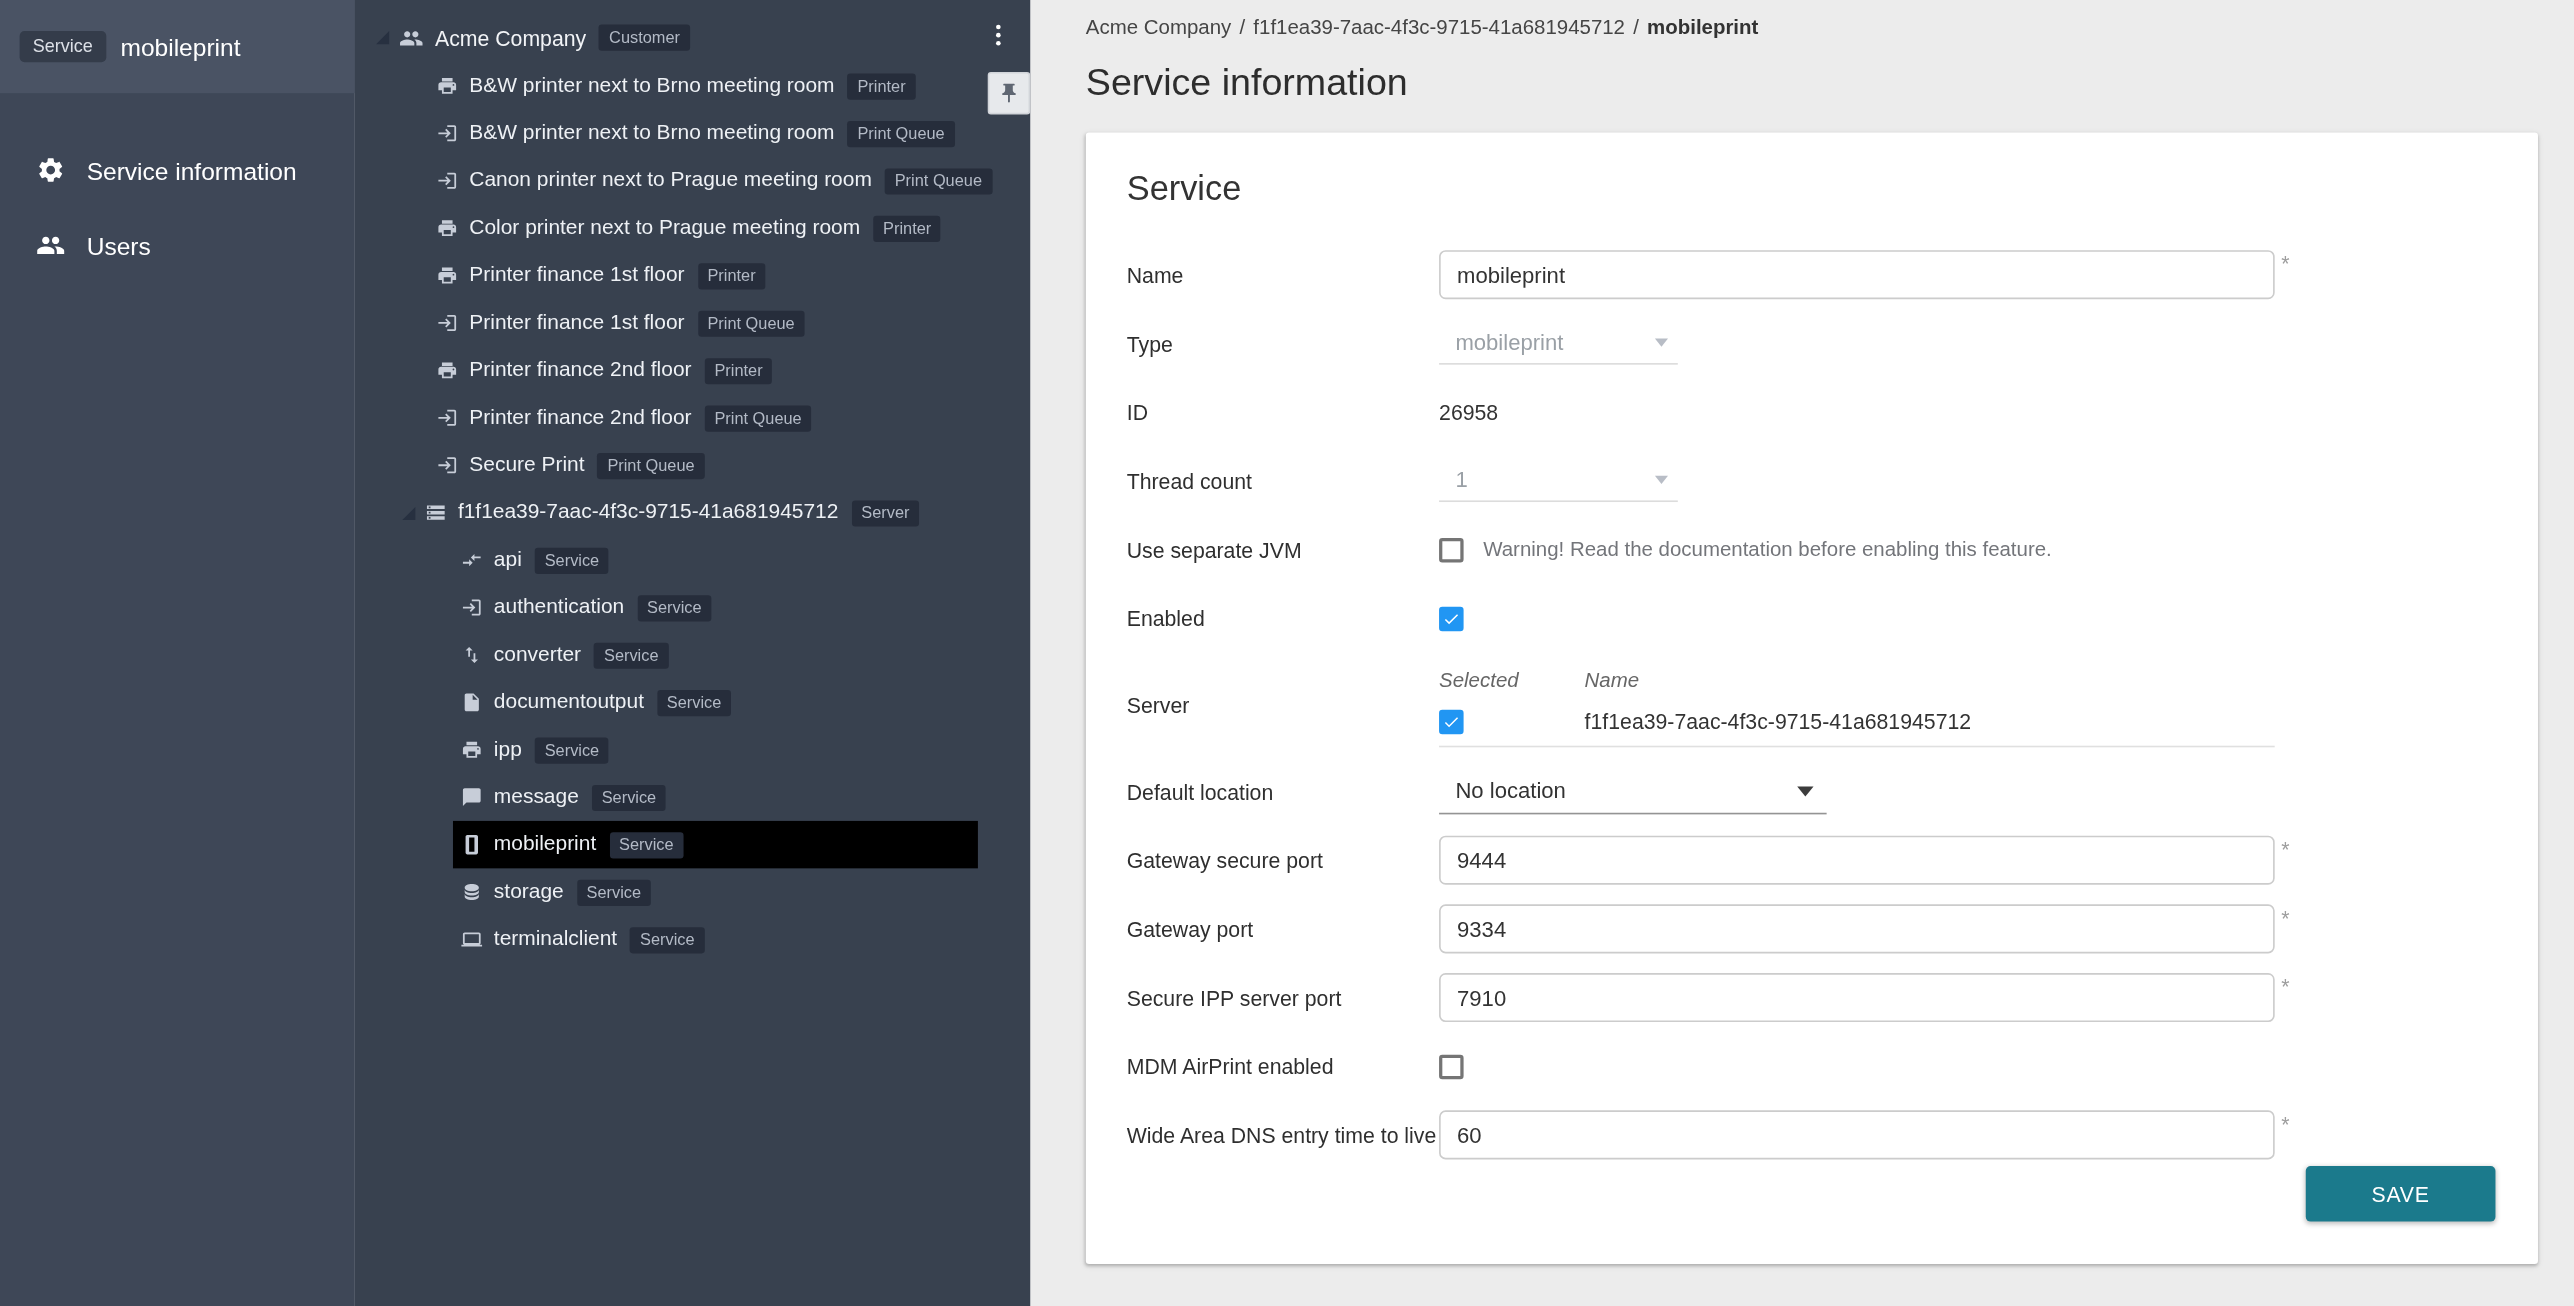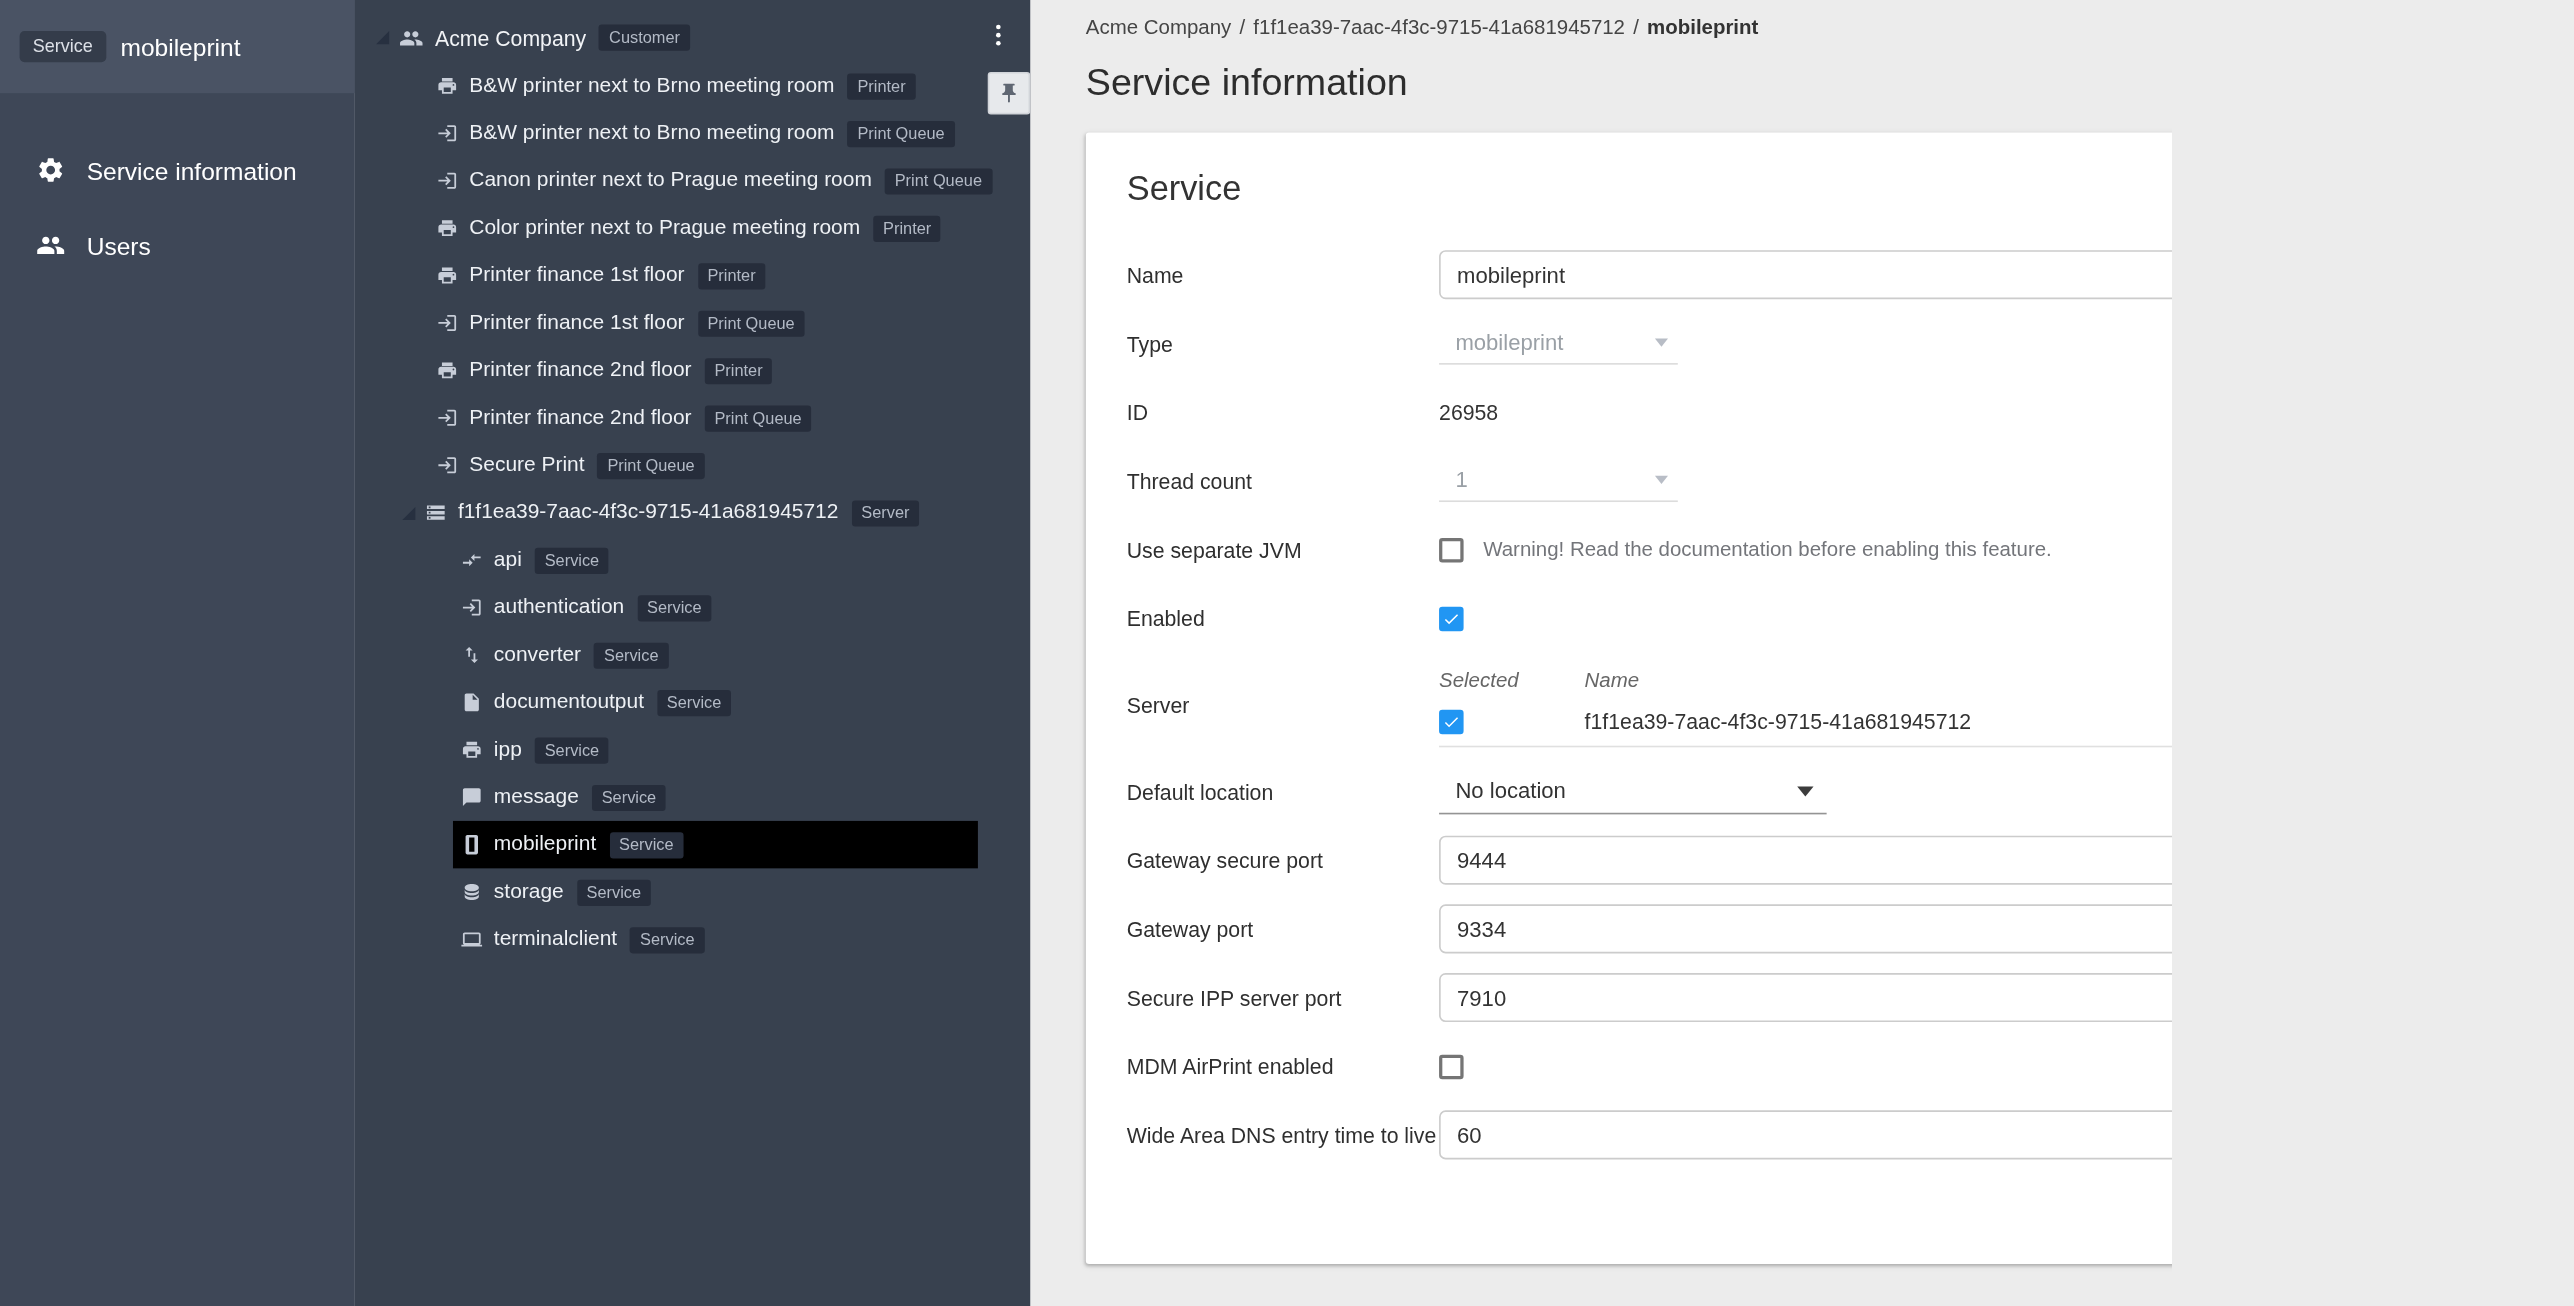--- a/index.html
+++ b/index.html
@@ -1,17 +1,17 @@
 <!DOCTYPE html>
 <html><head>
 <meta charset="utf-8">
 <style>
   * { box-sizing: border-box; margin: 0; padding: 0; }
   html, body { margin: 0; background: #ececec; font-family: "Liberation Sans", "DejaVu Sans", sans-serif; }
-  #viewport { width: 2172px; height: 1306px; overflow: hidden; position: relative; }
+  #viewport { width: 2574px; height: 1306px; overflow: hidden; position: relative; }
   #app { width: 1574px; height: 799px; transform: scale(1.6353); transform-origin: 0 0; display: flex; background: #ececec; }
 
   
   .sidebar { flex: 0 0 217px; width: 217px; background: #3e4757; display: flex; flex-direction: column; }
   .sidebar-header { height: 57px; background: #4a5364; display: flex; align-items: center; padding: 0 12px; gap: 9px; }
   .service-badge { background: #343c4a; color: #dde1e8; font-size: 11px; padding: 4px 8px; border-radius: 3px; line-height: 1; }
   .sidebar-title { color: #ffffff; font-size: 15px; }
   .nav { padding-top: 24px; }
   .nav-item { height: 46px; display: flex; align-items: center; gap: 13px; padding-left: 22px; color: #ffffff; font-size: 15px; cursor: pointer; }
   .nav-item svg { width: 18px; height: 18px; fill: #ffffff; flex: 0 0 auto; }

